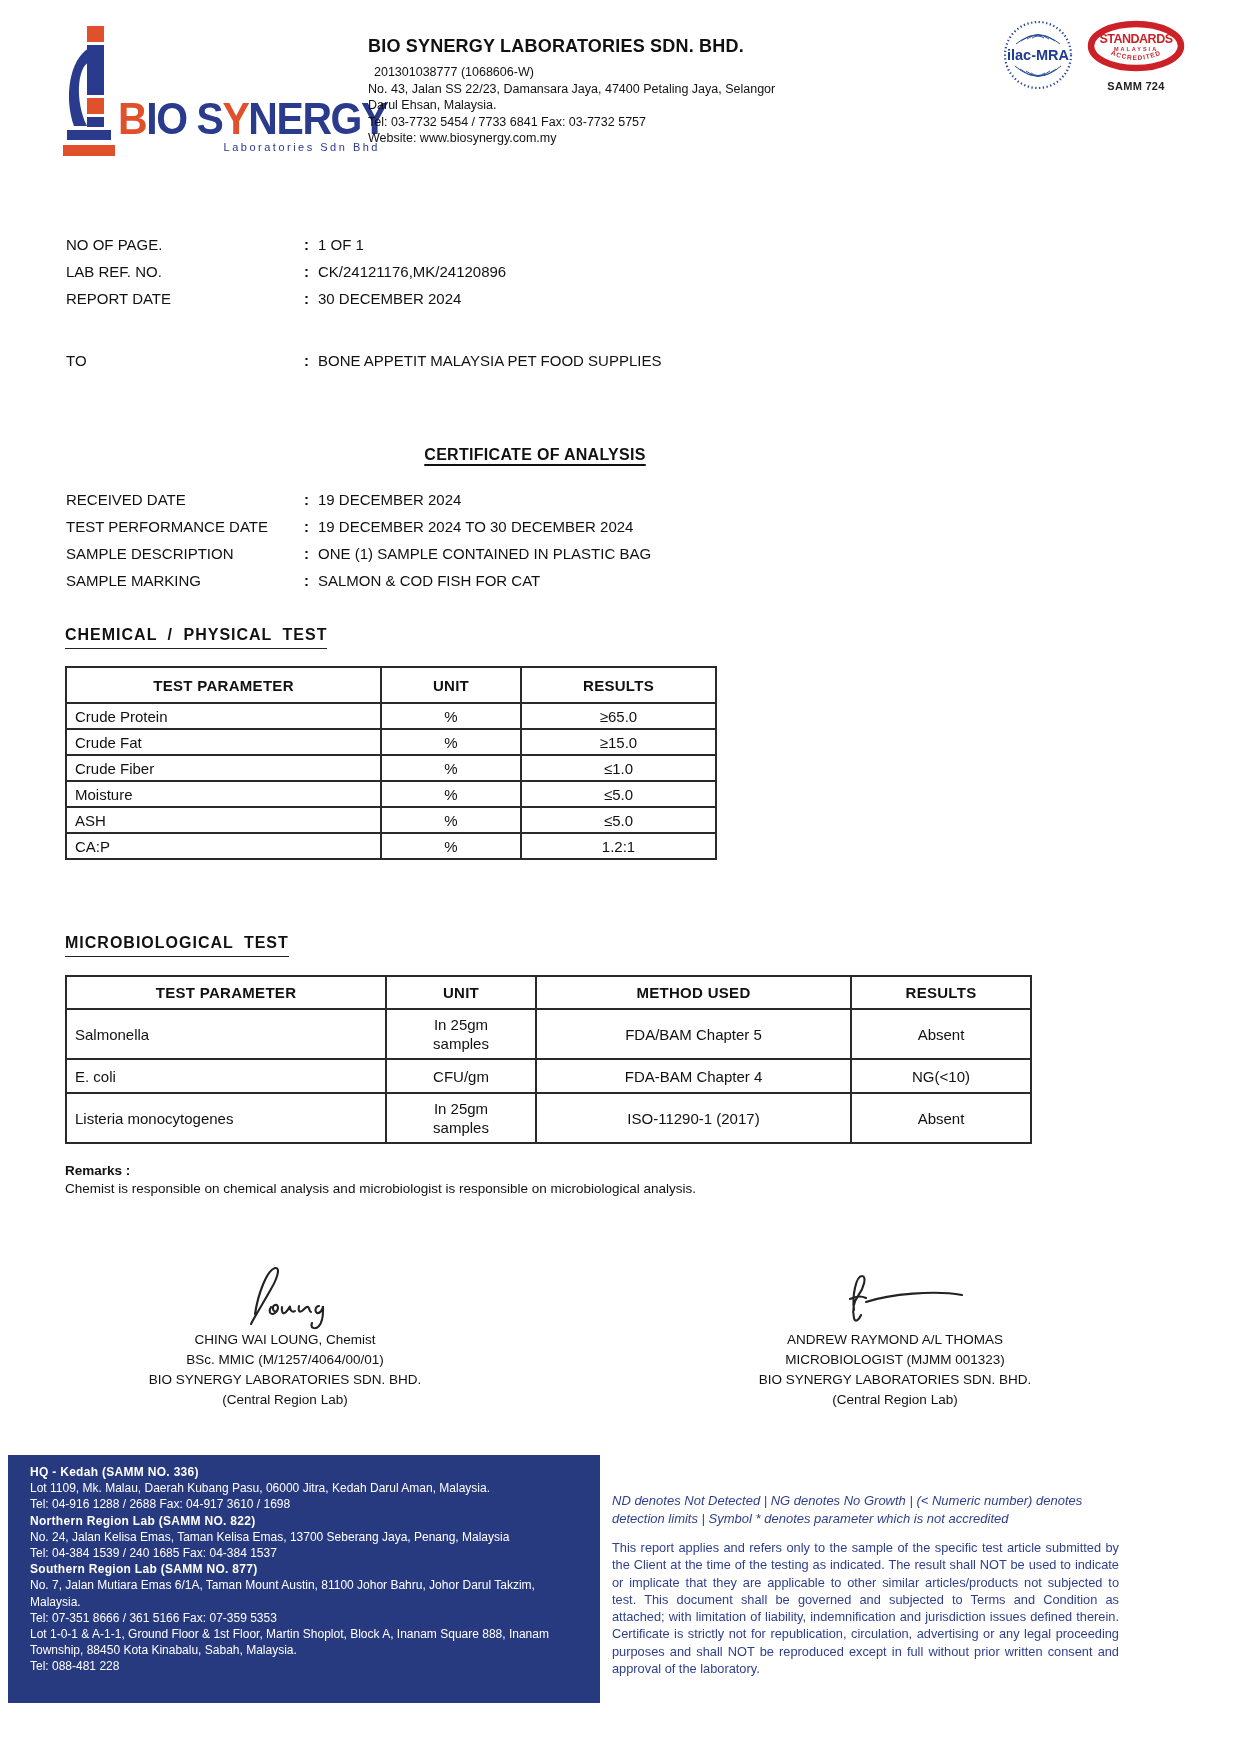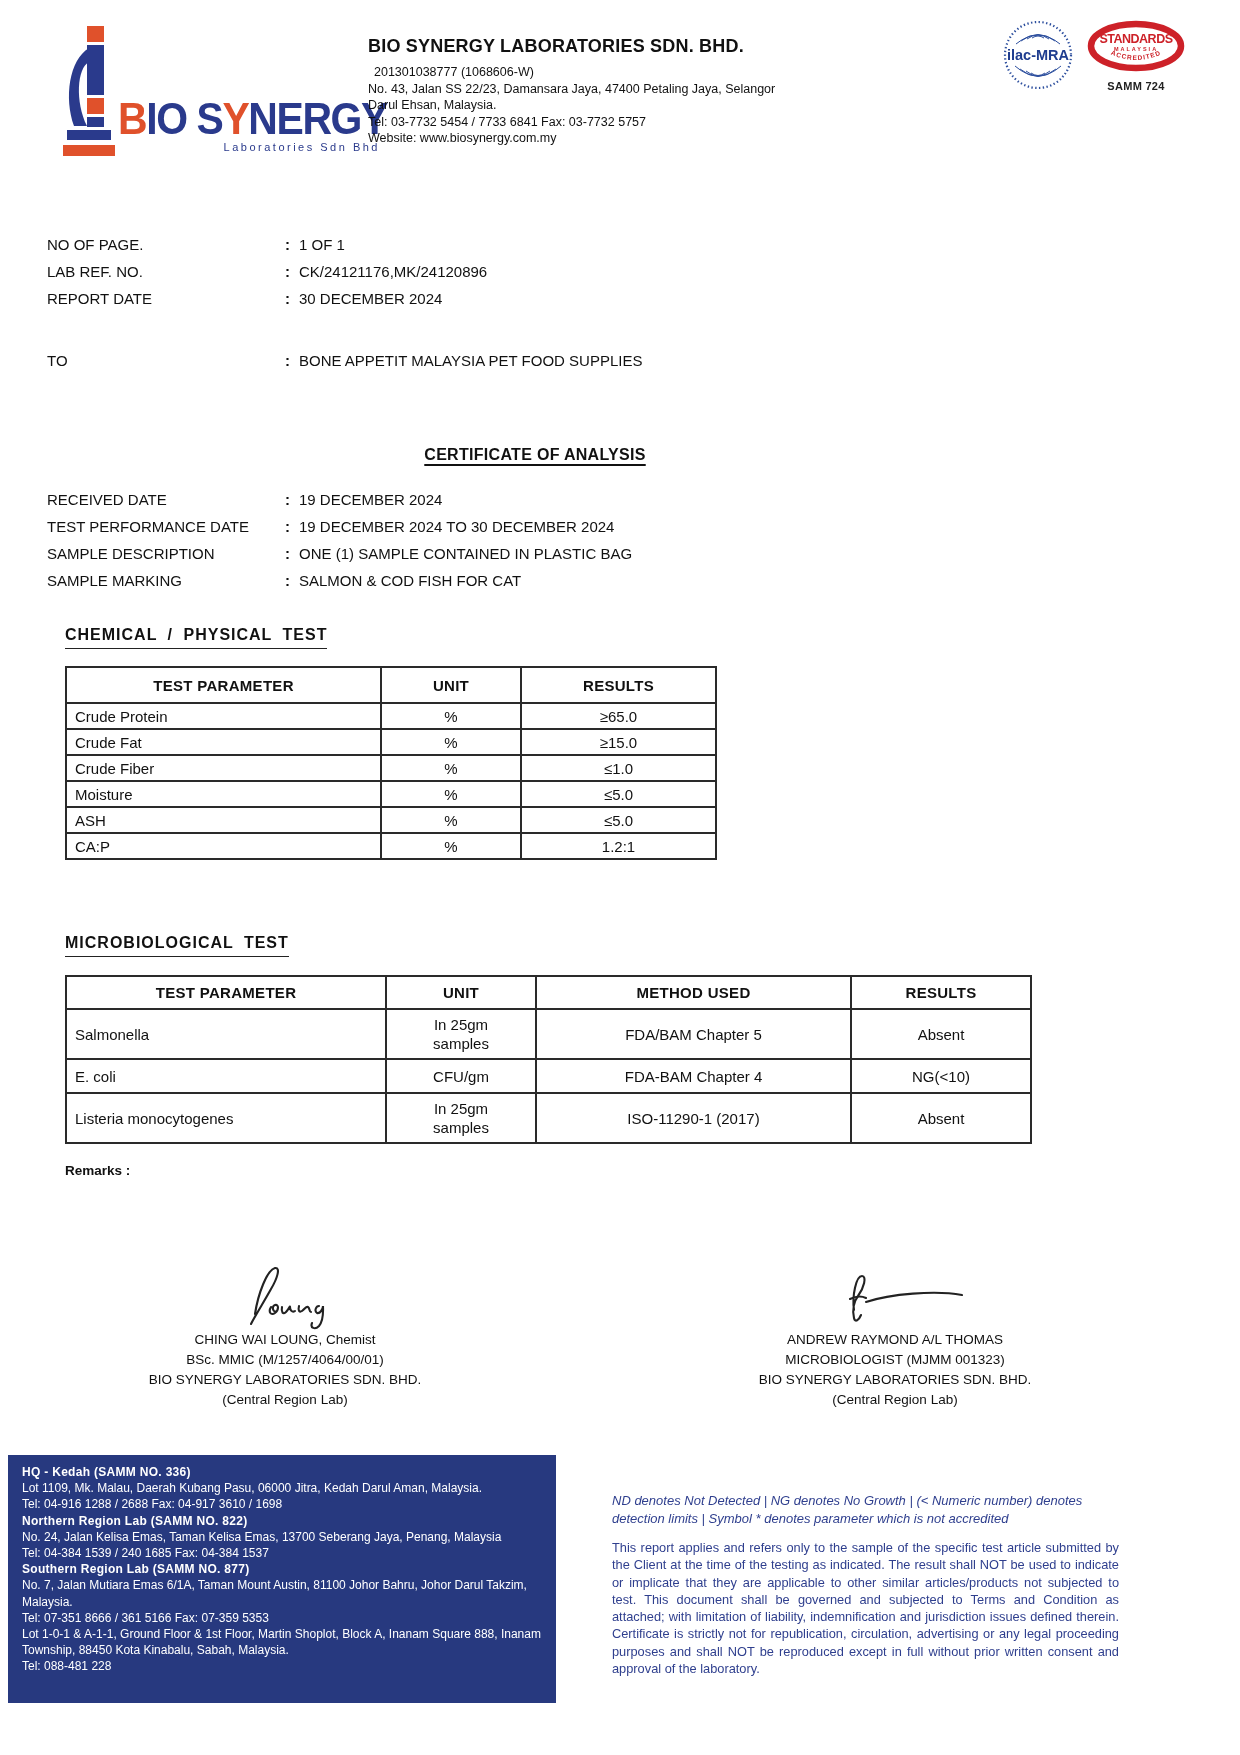--- a/index.html
+++ b/index.html
@@ -15,21 +15,21 @@
   .company { position:absolute; left:368px; top:36px; width:470px; }
   .company-name { font-size:18px; font-weight:bold; letter-spacing:.2px; white-space:nowrap; }
   .company-reg { margin-top:7px; padding-left:6px; font-size:12.5px; }
   .company-line { font-size:12.5px; line-height:16.5px; }
 
   .badge-ilac { position:absolute; left:1002px; top:18px; }
   .badge-std  { position:absolute; left:1086px; top:20px; text-align:center; }
   .samm { margin-top:4px; font-size:11px; font-weight:bold; color:#222; letter-spacing:.3px; }
 
   
-  .kv-block { position:absolute; left:47px; }
+  .kv-block { position:absolute; left:66px; }
   .kv-row { display:flex; font-size:15px; line-height:27px; white-space:nowrap; }
   .kv-label { width:238px; flex:0 0 238px; }
   .kv-colon { width:14px; flex:0 0 14px; font-weight:bold; }
   .meta { top:231px; }
   .to-row { top:347px; }
   .sample { top:486px; }
 
   .doc-title { position:absolute; left:65px; top:446px; width:940px; text-align:center;
                font-size:16px; font-weight:bold; letter-spacing:.3px;
                text-decoration:underline; text-underline-offset:4px; text-decoration-thickness:1.5px; }
@@ -60,22 +60,22 @@
   .remarks-label { font-size:13.5px; font-weight:bold; }
   .remarks-text { margin-top:3px; font-size:13.5px; }
 
   
   .sig { position:absolute; top:1262px; width:400px; text-align:center; }
   .sig-left { left:85px; } .sig-right { left:695px; }
   .sig-mark { height:68px; display:flex; align-items:flex-end; justify-content:center; }
   .sig-line { font-size:13.5px; line-height:20px; }
 
   
-  .footer-box { position:absolute; left:8px; top:1455px; width:548px; height:248px;
-                background:#27397f; color:#fff; padding:9px 14px; font-size:12px; line-height:16.2px; }
+  .footer-box { position:absolute; left:8px; top:1455px; width:592px; height:248px;
+                background:#27397f; color:#fff; padding:9px 22px; font-size:12px; line-height:16.2px; }
   .lab-name { font-weight:bold; letter-spacing:.3px; }
   .footnote { position:absolute; left:612px; top:1492px; width:507px; color:#2f3f8e; }
   .footnote-legend { font-style:italic; font-size:13px; line-height:17.5px; }
   .footnote-disclaimer { margin-top:12px; font-size:12.8px; line-height:17.3px; text-align:justify; }
 </style>
 </head>
 <body>
 
 <div class="page">
 
@@ -255,20 +255,21 @@
       <td class="tall c pre">In 25gm
 samples</td>
       <td class="tall c">ISO-11290-1 (2017)</td>
       <td class="tall c">Absent</td>
     </tr>
   </tbody>
     </table>
 
   <div class="remarks">
     <div class="remarks-label">Remarks :</div>
+    <div class="remarks-text">Chemist is responsible on chemical analysis and microbiologist is responsible on microbiological analysis.</div>
   </div>
 
   <div class="sig sig-left">
     <div class="sig-mark">
       <svg width="120" height="68" viewBox="0 0 120 68">
         <g fill="none" stroke="#222" stroke-width="2.1" stroke-linecap="round">
           <path d="M30 52 C 33 32, 42 8, 50 6 C 56 5, 52 17, 46 27 C 40 38, 30 54, 26 62"></path>
           <path d="M46 45 C 43 50, 46 54, 50 51 C 54 48, 54 42, 50 43 C 47 44, 47 49, 51 50"></path>
           <path d="M57 45 C 56 50, 58 53, 61 50 C 64 47, 65 43, 65 45 C 65 48, 67 51, 70 49"></path>
           <path d="M74 44 C 73 48, 74 51, 77 49 C 80 47, 81 44, 83 45 C 85 46, 84 50, 86 50"></path>

